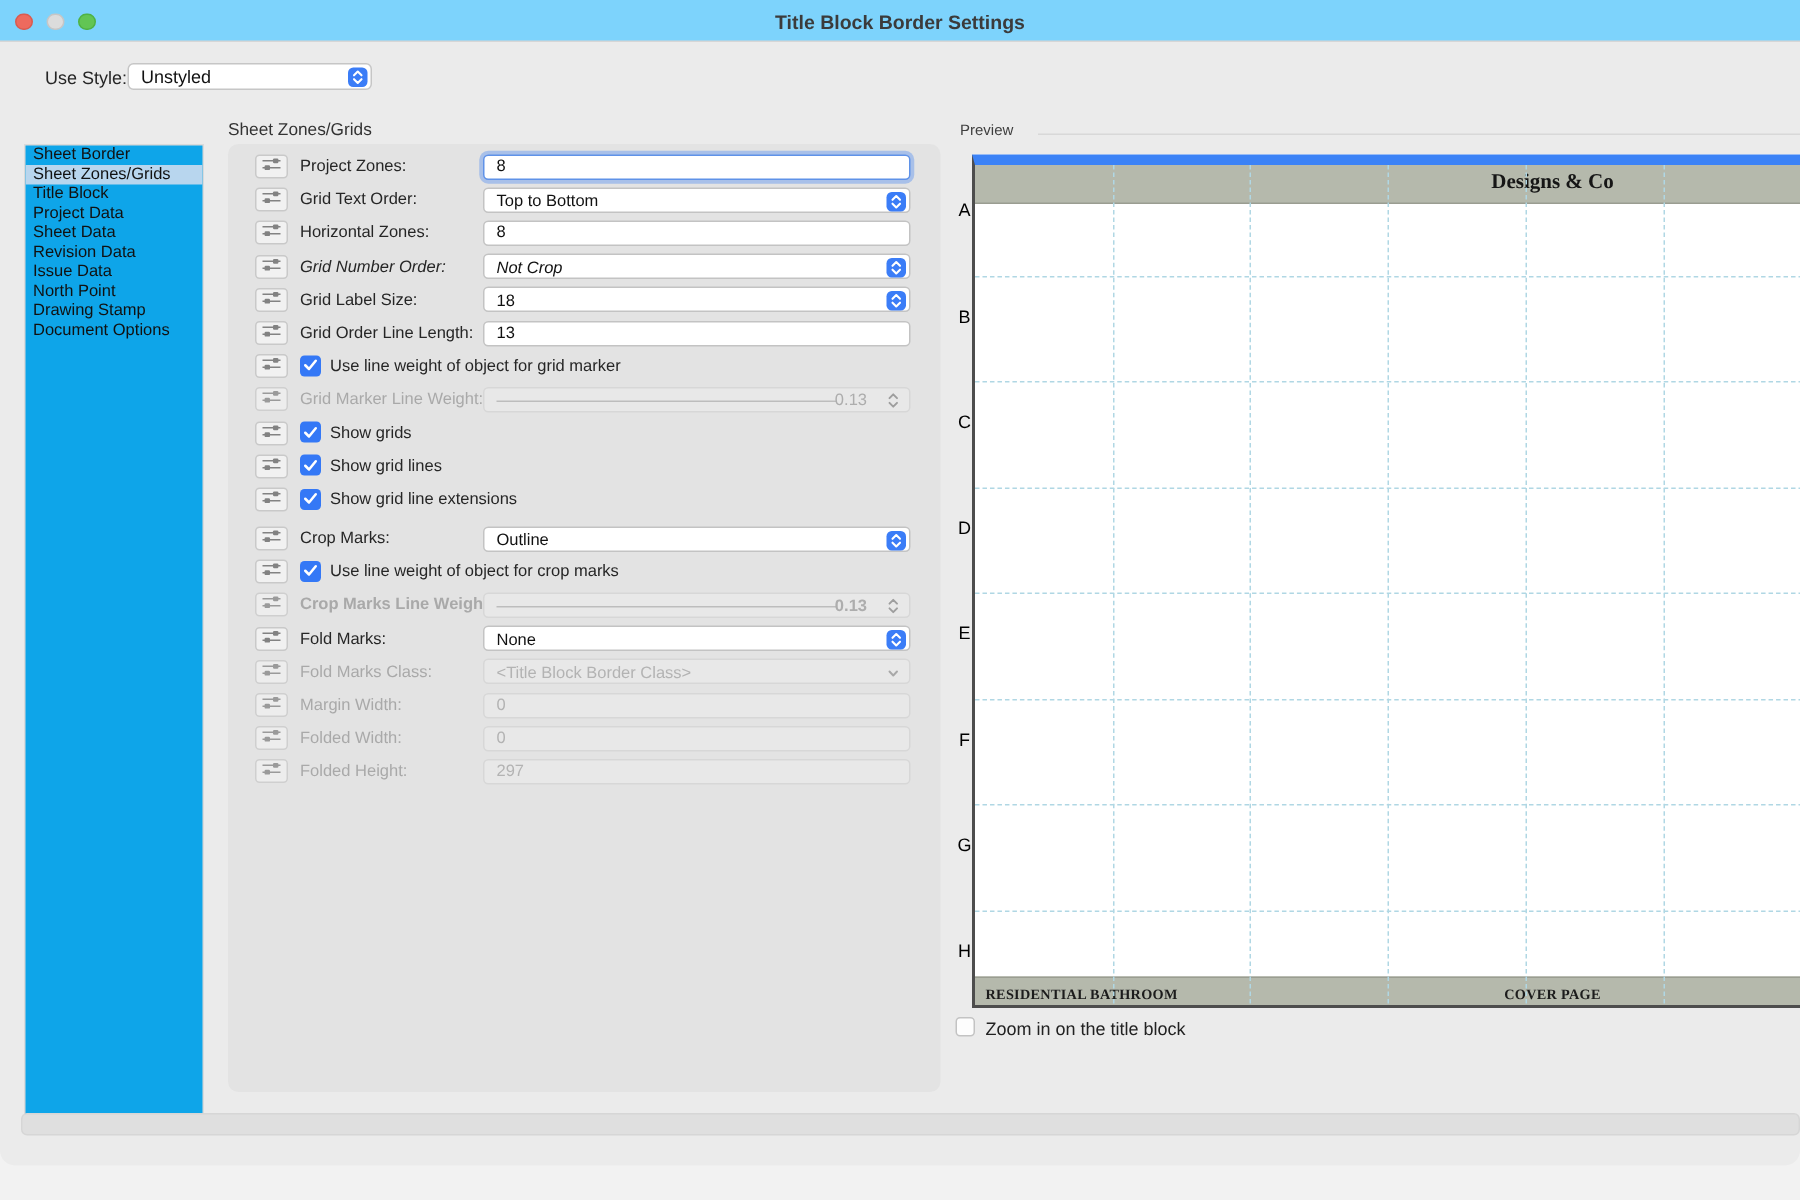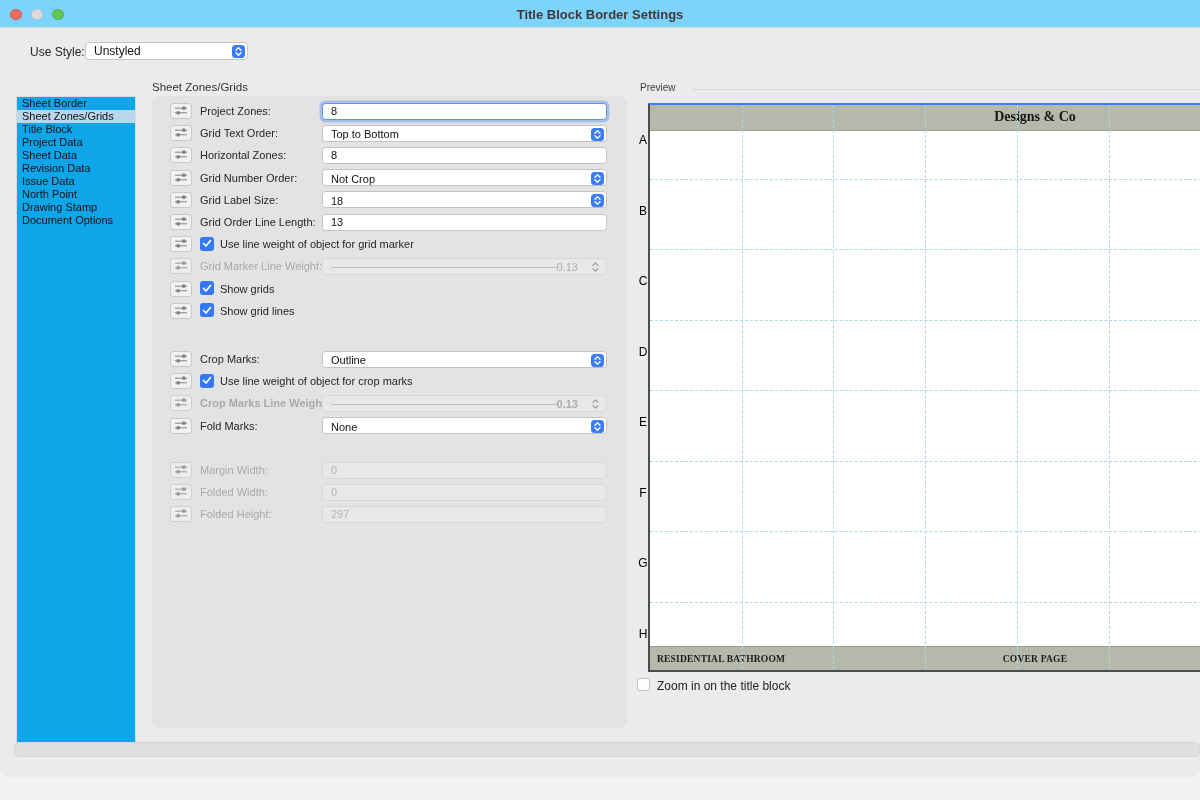--- a/index.html
+++ b/index.html
@@ -61,21 +61,21 @@
   .lw-val { position:absolute; right:28px; top:2.5px; color:#adadad; font-size:11px; }
   .plain-caret, .lw-stepper { position:absolute; right:4px; top:1.5px; }
   .checkbox { position:absolute; left:48px; top:2.5px; width:14px; height:14px;
               border-radius:3px; background:#3478f6; }
   .checkbox svg { position:absolute; left:1px; top:1.5px; }
 
   
   .preview-label { position:absolute; left:640px; top:82px; font-size:10px; color:#3f3f3f; }
   .preview-line { position:absolute; left:692px; top:89px; width:508px; border-top:1px solid #d8d8d8; }
   .sheet { position:absolute; left:648px; top:103px; width:552px; height:569px;
-           background:#ffffff; border-left:2px solid #4d4d4d; border-top:2px solid #3b82f6;
+           background:#ffffff; border-left:2px solid #4d4d4d; border-top:7px solid #3b82f6;
            border-bottom:2px solid #4d4d4d; overflow:hidden; }
   .band { position:absolute; left:0; width:770px; height:26px; background:#b5b9ac; }
   .band.top { top:0; border-bottom:1px solid #9a9d91; }
   .band.bottom { top:541px; border-top:1px solid #9a9d91; }
   .company { position:absolute; left:0; top:4px; width:770px; text-align:center;
              font-family:"Liberation Serif", serif; font-weight:700; font-size:14px; color:#161616; }
   .sheet-name { position:absolute; left:7px; top:7px; font-family:"Liberation Serif", serif;
                 font-weight:700; font-size:9.5px; color:#1c1c1c; letter-spacing:0.2px;text-align:right; }
   .page-title { position:absolute; left:0; top:7px; width:770px; text-align:center;
                 font-family:"Liberation Serif", serif; font-weight:700; font-size:9.5px;
@@ -171,21 +171,21 @@
               <rect x="9" y="1.6" width="3.6" height="3.2" rx="0.8" fill="#828282"></rect>
               <line x1="2" y1="7.8" x2="14" y2="7.8" stroke="#828282" stroke-width="1"></line>
               <rect x="3.4" y="6.2" width="3.6" height="3.2" rx="0.8" fill="#828282"></rect>
             </svg></span>
         </span>
         <span class="row-label">Horizontal Zones:</span>
         <span class="control">
           <input value="8" style="">
         </span>
       </div>
-      <div class="form-row" style="top: 71.6px;">
+      <div class="form-row" style="top: 71.6px; font-style: italic;">
         <span class="icon-btn">
           <span><svg width="16" height="11" viewBox="0 0 16 11">
               <line x1="2" y1="3.2" x2="14" y2="3.2" stroke="#828282" stroke-width="1"></line>
               <rect x="9" y="1.6" width="3.6" height="3.2" rx="0.8" fill="#828282"></rect>
               <line x1="2" y1="7.8" x2="14" y2="7.8" stroke="#828282" stroke-width="1"></line>
               <rect x="3.4" y="6.2" width="3.6" height="3.2" rx="0.8" fill="#828282"></rect>
             </svg></span>
         </span>
         <span class="row-label">Grid Number Order:</span>
         <span class="control">
@@ -286,20 +286,34 @@
               <rect x="9" y="1.6" width="3.6" height="3.2" rx="0.8" fill="#828282"></rect>
               <line x1="2" y1="7.8" x2="14" y2="7.8" stroke="#828282" stroke-width="1"></line>
               <rect x="3.4" y="6.2" width="3.6" height="3.2" rx="0.8" fill="#828282"></rect>
             </svg></span>
         </span>
         <span class="checkbox"><span><svg width="12" height="11" viewBox="0 0 12 11">
               <polyline points="2.5,5.5 5,8 9.5,2.5" fill="none" stroke="#fff" stroke-width="1.7" stroke-linecap="round" stroke-linejoin="round"></polyline>
             </svg></span></span>
         <span class="cb-label">Show grid lines</span>
       </div>
+      <div class="form-row" style="top: 227px;">
+        <span class="icon-btn">
+          <span><svg width="16" height="11" viewBox="0 0 16 11">
+              <line x1="2" y1="3.2" x2="14" y2="3.2" stroke="#828282" stroke-width="1"></line>
+              <rect x="9" y="1.6" width="3.6" height="3.2" rx="0.8" fill="#828282"></rect>
+              <line x1="2" y1="7.8" x2="14" y2="7.8" stroke="#828282" stroke-width="1"></line>
+              <rect x="3.4" y="6.2" width="3.6" height="3.2" rx="0.8" fill="#828282"></rect>
+            </svg></span>
+        </span>
+        <span class="checkbox"><span><svg width="12" height="11" viewBox="0 0 12 11">
+              <polyline points="2.5,5.5 5,8 9.5,2.5" fill="none" stroke="#fff" stroke-width="1.7" stroke-linecap="round" stroke-linejoin="round"></polyline>
+            </svg></span></span>
+        <span class="cb-label">Show grid line extensions</span>
+      </div>
       <div class="form-row" style="top: 275.2px;">
         <span class="icon-btn">
           <span><svg width="16" height="11" viewBox="0 0 16 11">
               <line x1="2" y1="3.2" x2="14" y2="3.2" stroke="#828282" stroke-width="1"></line>
               <rect x="9" y="1.6" width="3.6" height="3.2" rx="0.8" fill="#828282"></rect>
               <line x1="2" y1="7.8" x2="14" y2="7.8" stroke="#828282" stroke-width="1"></line>
               <rect x="3.4" y="6.2" width="3.6" height="3.2" rx="0.8" fill="#828282"></rect>
             </svg></span>
         </span>
         <span class="checkbox"><span><svg width="12" height="11" viewBox="0 0 12 11">
@@ -357,20 +371,37 @@
         </span>
         <span class="row-label">Fold Marks:</span>
         <span class="control">
           <span class="ctl-text">None</span>
           <span class="stepper">
             <svg width="13" height="13" viewBox="0 0 13 13">
               <polyline points="4,5.2 6.5,2.7 9,5.2" fill="none" stroke="#fff" stroke-width="1.4" stroke-linecap="round" stroke-linejoin="round"></polyline>
               <polyline points="4,7.8 6.5,10.3 9,7.8" fill="none" stroke="#fff" stroke-width="1.4" stroke-linecap="round" stroke-linejoin="round"></polyline>
             </svg>
           </span>
+        </span>
+      </div>
+      <div class="form-row disabled" style="top: 341.8px;">
+        <span class="icon-btn">
+          <span><svg width="16" height="11" viewBox="0 0 16 11">
+              <line x1="2" y1="3.2" x2="14" y2="3.2" stroke="#828282" stroke-width="1"></line>
+              <rect x="9" y="1.6" width="3.6" height="3.2" rx="0.8" fill="#828282"></rect>
+              <line x1="2" y1="7.8" x2="14" y2="7.8" stroke="#828282" stroke-width="1"></line>
+              <rect x="3.4" y="6.2" width="3.6" height="3.2" rx="0.8" fill="#828282"></rect>
+            </svg></span>
+        </span>
+        <span class="row-label">Fold Marks Class:</span>
+        <span class="control dim">
+          <span class="ctl-text">&lt;Title Block Border Class&gt;</span>
+          <span class="plain-caret"><svg width="13" height="14" viewBox="0 0 13 14">
+              <polyline points="4,5.7 6.5,8.3 9,5.7" fill="none" stroke="#a8a8a8" stroke-width="1.3" stroke-linecap="round" stroke-linejoin="round"></polyline>
+            </svg></span>
         </span>
       </div>
       <div class="form-row disabled" style="top: 364px;">
         <span class="icon-btn">
           <span><svg width="16" height="11" viewBox="0 0 16 11">
               <line x1="2" y1="3.2" x2="14" y2="3.2" stroke="#828282" stroke-width="1"></line>
               <rect x="9" y="1.6" width="3.6" height="3.2" rx="0.8" fill="#828282"></rect>
               <line x1="2" y1="7.8" x2="14" y2="7.8" stroke="#828282" stroke-width="1"></line>
               <rect x="3.4" y="6.2" width="3.6" height="3.2" rx="0.8" fill="#828282"></rect>
             </svg></span>

